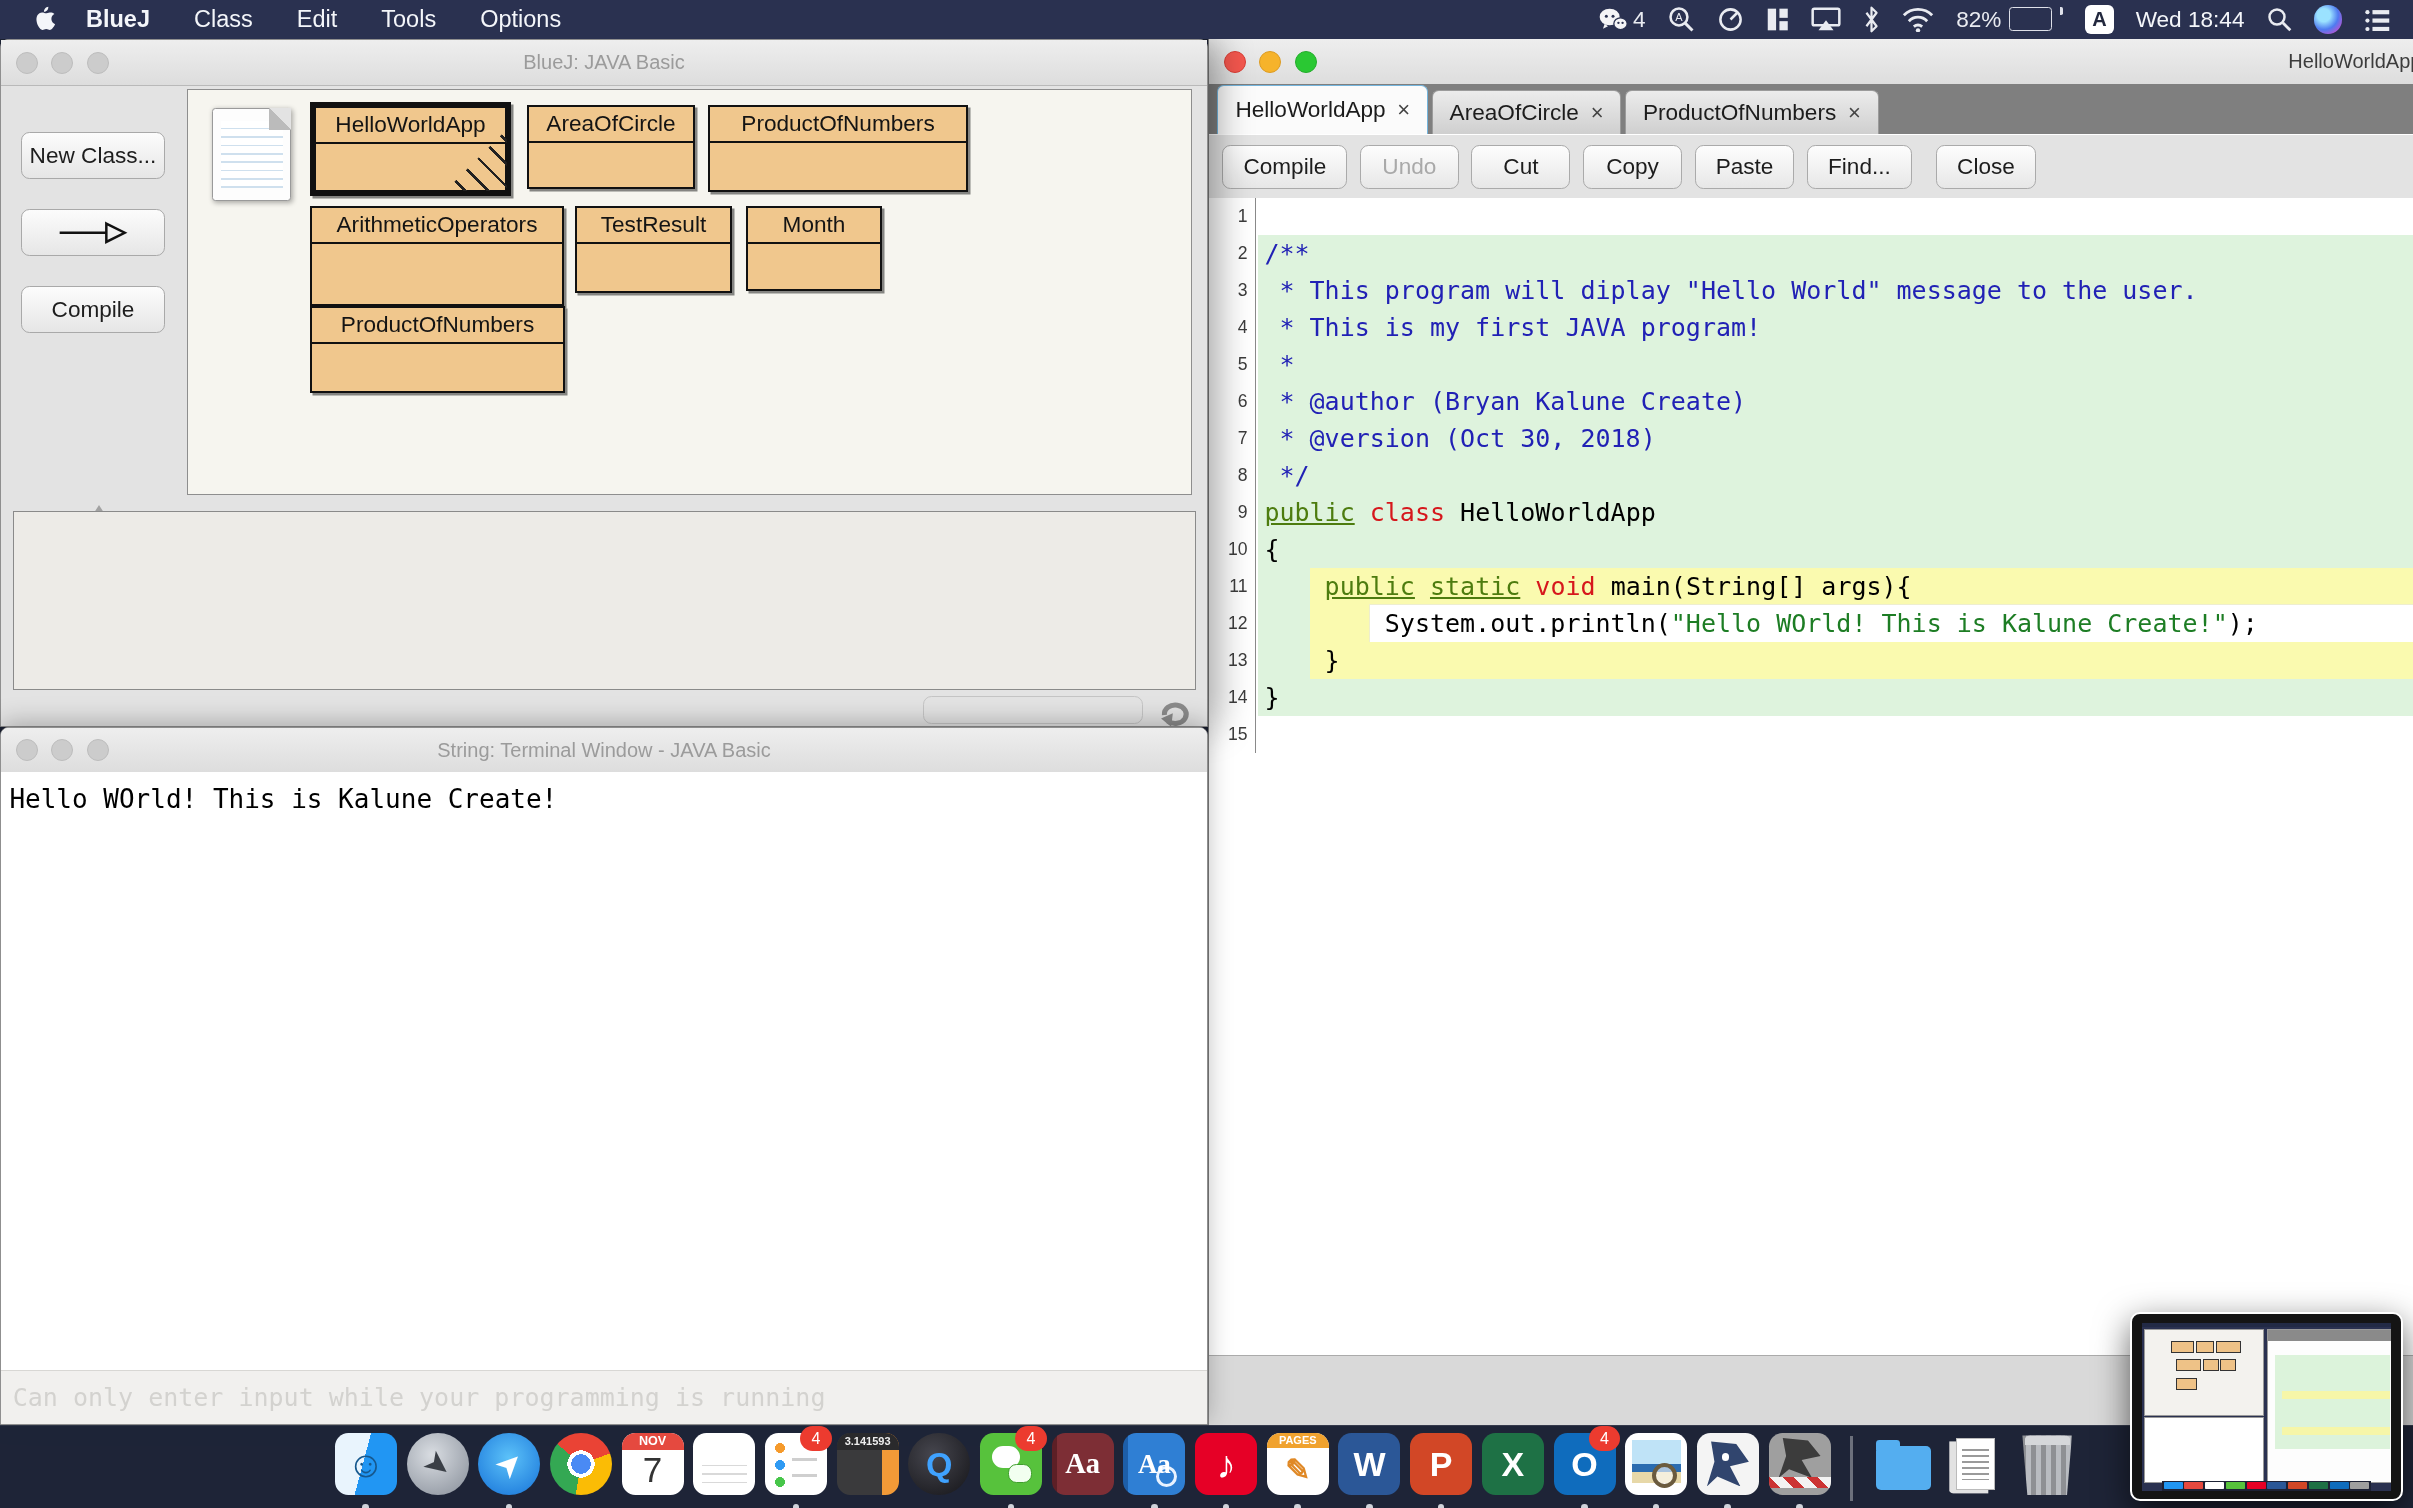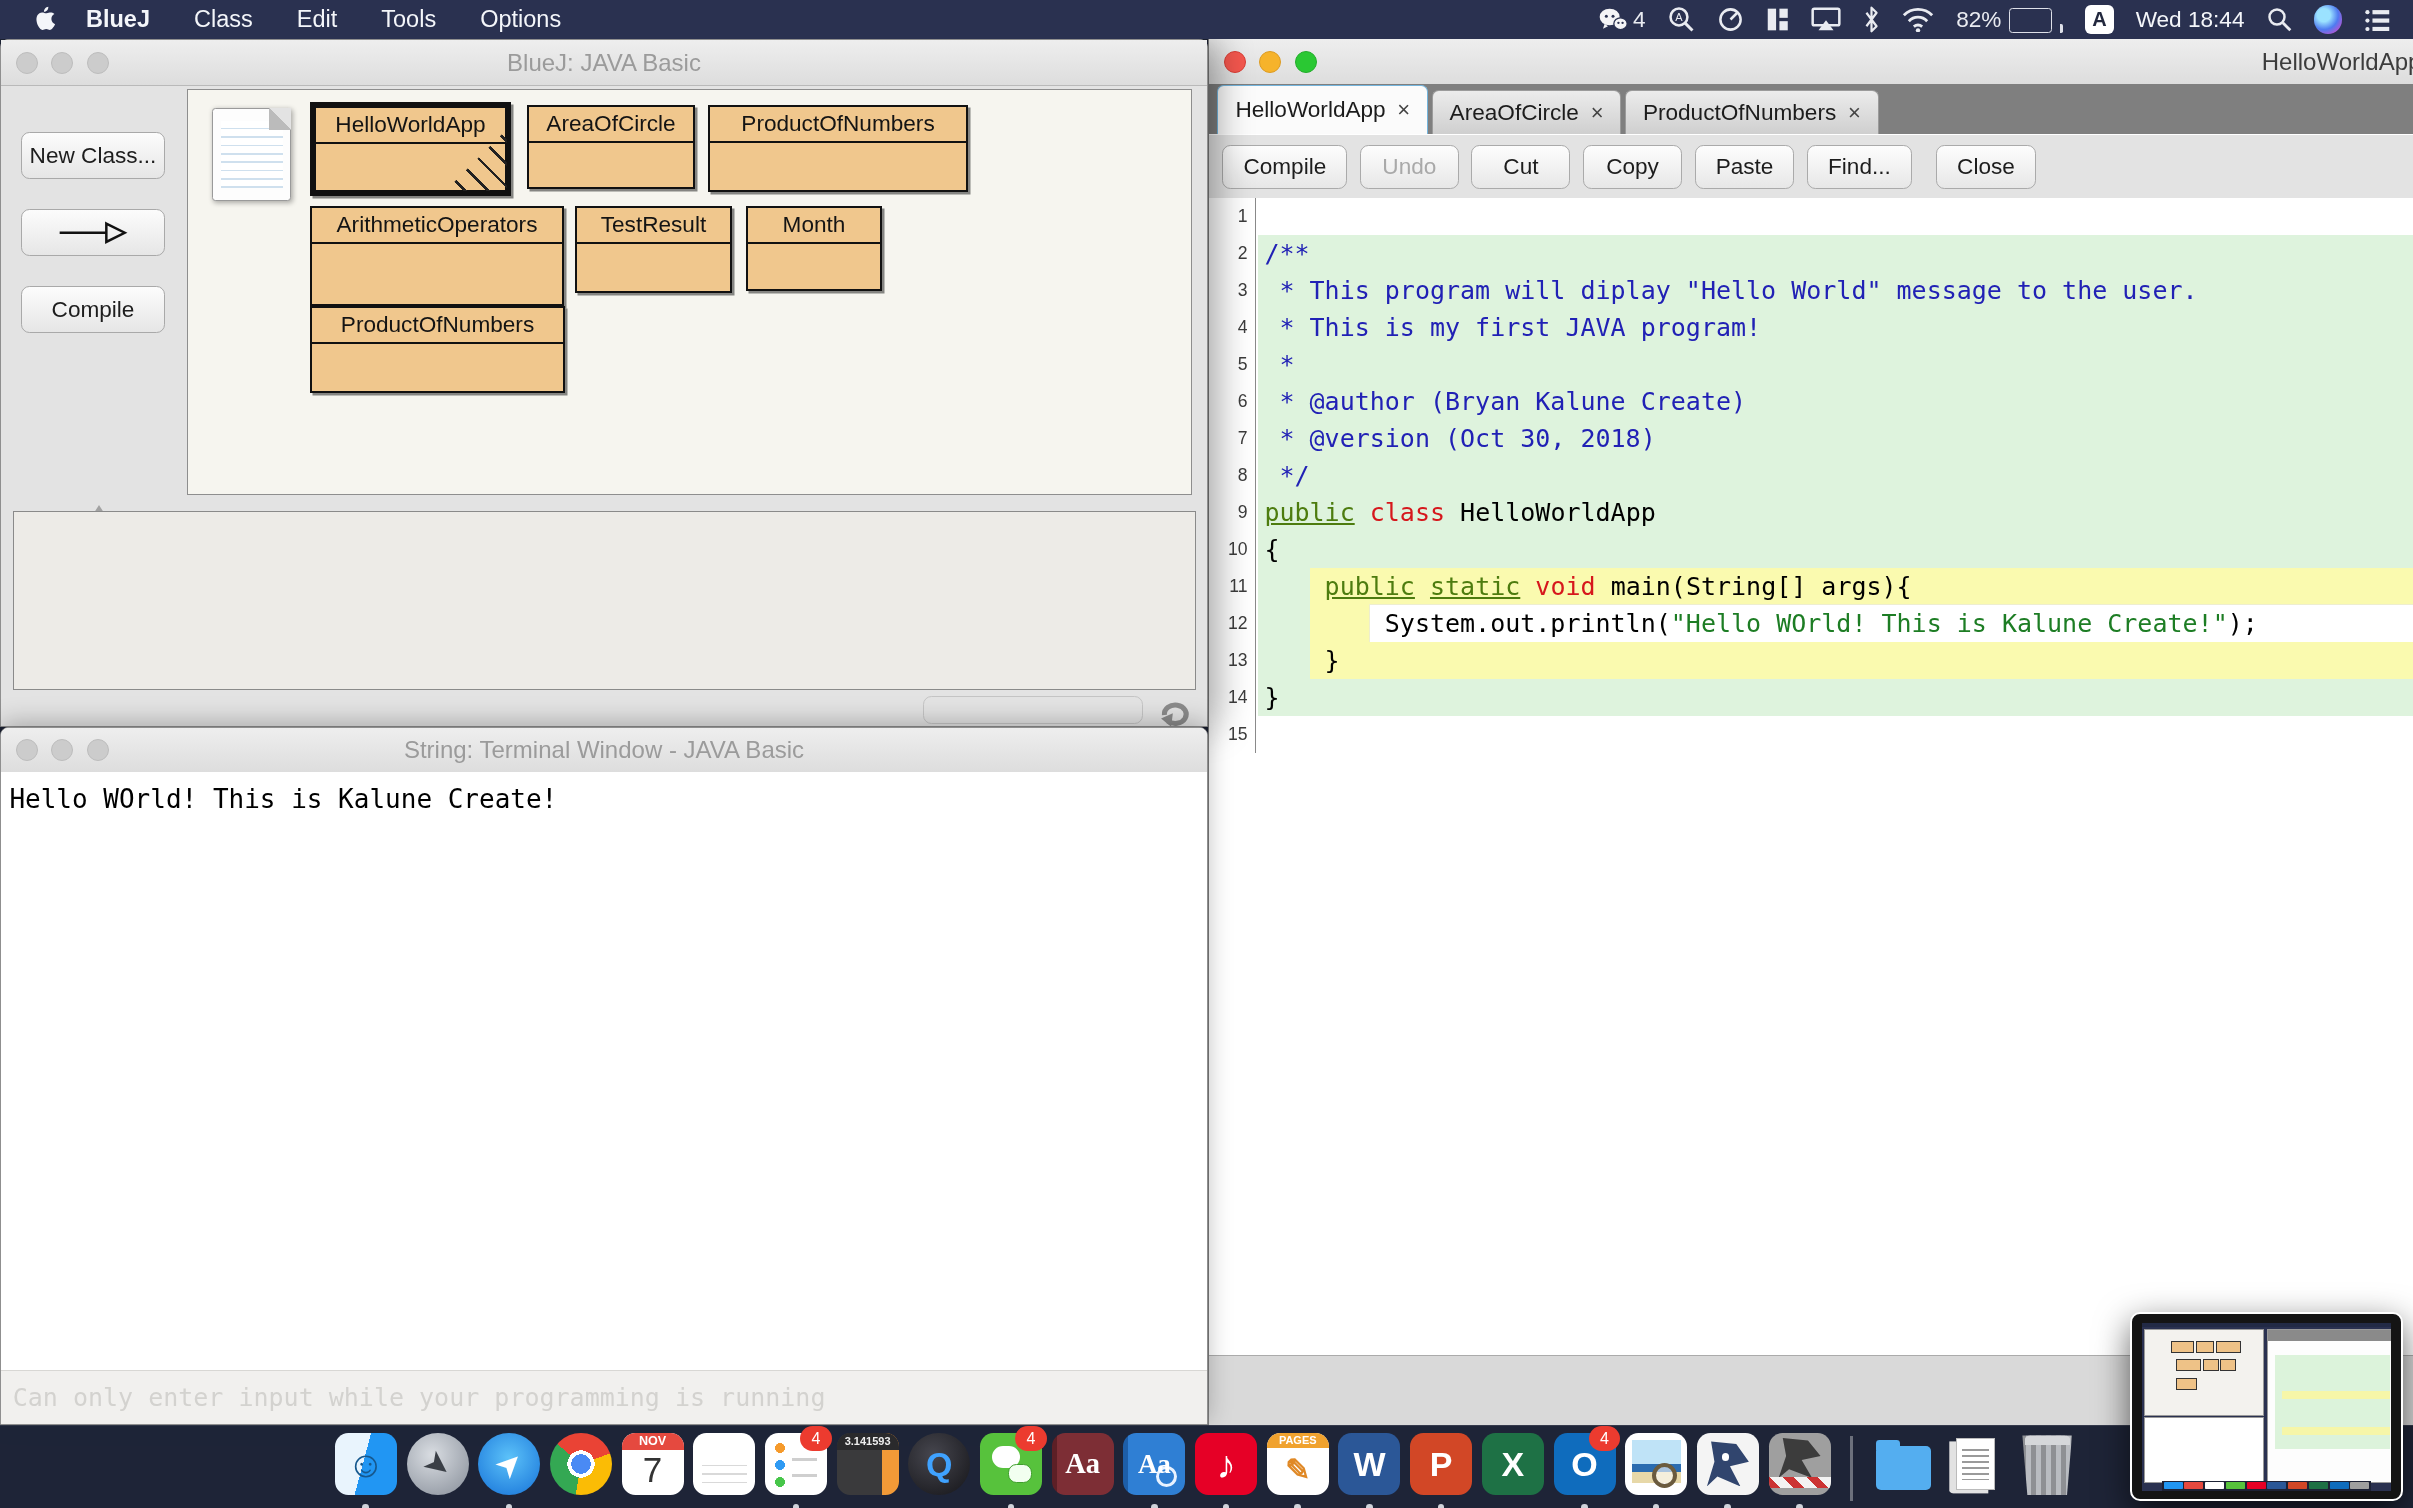--- a/index.html
+++ b/index.html
@@ -10,38 +10,38 @@
   #menubar{position:absolute;left:0;top:0;width:2413px;height:39px;background:#2a3150;
     display:flex;align-items:center;color:#f4f6fa;font-size:23.5px;z-index:50;}
   #menubar .mb-left{display:flex;align-items:center;gap:0;padding-left:25px;}
   .apple-logo{width:39px;display:flex;justify-content:center;}
   .mb-app{font-weight:bold;padding:0 22px;}
   .mb-item{padding:0 22px;}
   #menubar .mb-right{margin-left:auto;display:flex;align-items:center;gap:22px;padding-right:22px;font-size:22.6px;}
   .st-ico{display:flex;align-items:center;gap:5px;opacity:.95;}
   .inp-box{width:28.5px;height:28.5px;background:#fff;color:#22283e;border-radius:5.9px;
     display:flex;align-items:center;justify-content:center;font-weight:bold;font-size:20px;}
-  .batt{display:flex;align-items:flex-end;gap:8px;}
+  .batt{display:flex;align-items:flex-start;gap:8px;}
   .batt-body{width:37px;height:19px;border:1.7px solid #e8eaf2;border-radius:3.4px;position:relative;padding:1.7px;}
   .batt-fill{height:100%;width:80%;background:#fff;border-radius:1.7px;}
   .batt-tip{width:3.4px;height:8.4px;background:#e8eaf2;border-radius:0 1.7px 1.7px 0;}
   .siri-ball{width:28.5px;height:28.5px;border-radius:50%;
     background:radial-gradient(circle at 35% 35%, #9be2ff 0 25%, #4f7bf0 55%, #c44fd0 85%);}
   .runic{font-size:25px;line-height:25px;}
 
   
   .winbar{height:45px;display:flex;align-items:center;position:relative;
     background:linear-gradient(#eeeeee,#dddddd);border-bottom:0.8px solid #b9b9b9;}
   .traffic{display:flex;gap:13.4px;padding-left:15px;position:absolute;left:0;top:0;height:100%;align-items:center;}
   .tl{width:20px;height:20px;border-radius:50%;}
   .tl.inactive{background:#cccccc;border:0.8px solid #bdbdbd;}
   .tl.red{background:#f4574e;border:0.8px solid #da3e36;}
   .tl.yellow{background:#f6b32b;border:0.8px solid #dd9c23;}
   .tl.green{background:#2ac833;border:0.8px solid #24ad2c;}
-  .win-title{flex:1;text-align:center;font-size:24px;color:#9b9b9b;}
+  .win-title{flex:1;text-align:center;font-size:20px;color:#9b9b9b;}
 
   
   #project-win{position:absolute;left:0;top:39px;width:1208px;height:688px;background:#e3e3e3;
     border:0.8px solid #8f8f8f;border-radius:8.4px 8.4px 0 0;box-sizing:border-box;
     box-shadow:10px 0 34px rgba(0,0,0,.35);z-index:10;}
   #proj-toolbar{position:absolute;left:0;top:46px;width:184px;height:457px;display:flex;flex-direction:column;
     align-items:center;gap:30px;padding-top:46px;}
   .pj-btn{width:144px;height:47px;border-radius:8.4px;border:0.8px solid #a9a9a9;
     background:linear-gradient(#fcfcfc,#e6e6e6);font-size:22.6px;color:#1d1d1d;
     display:flex;align-items:center;justify-content:center;font-family:inherit;}

